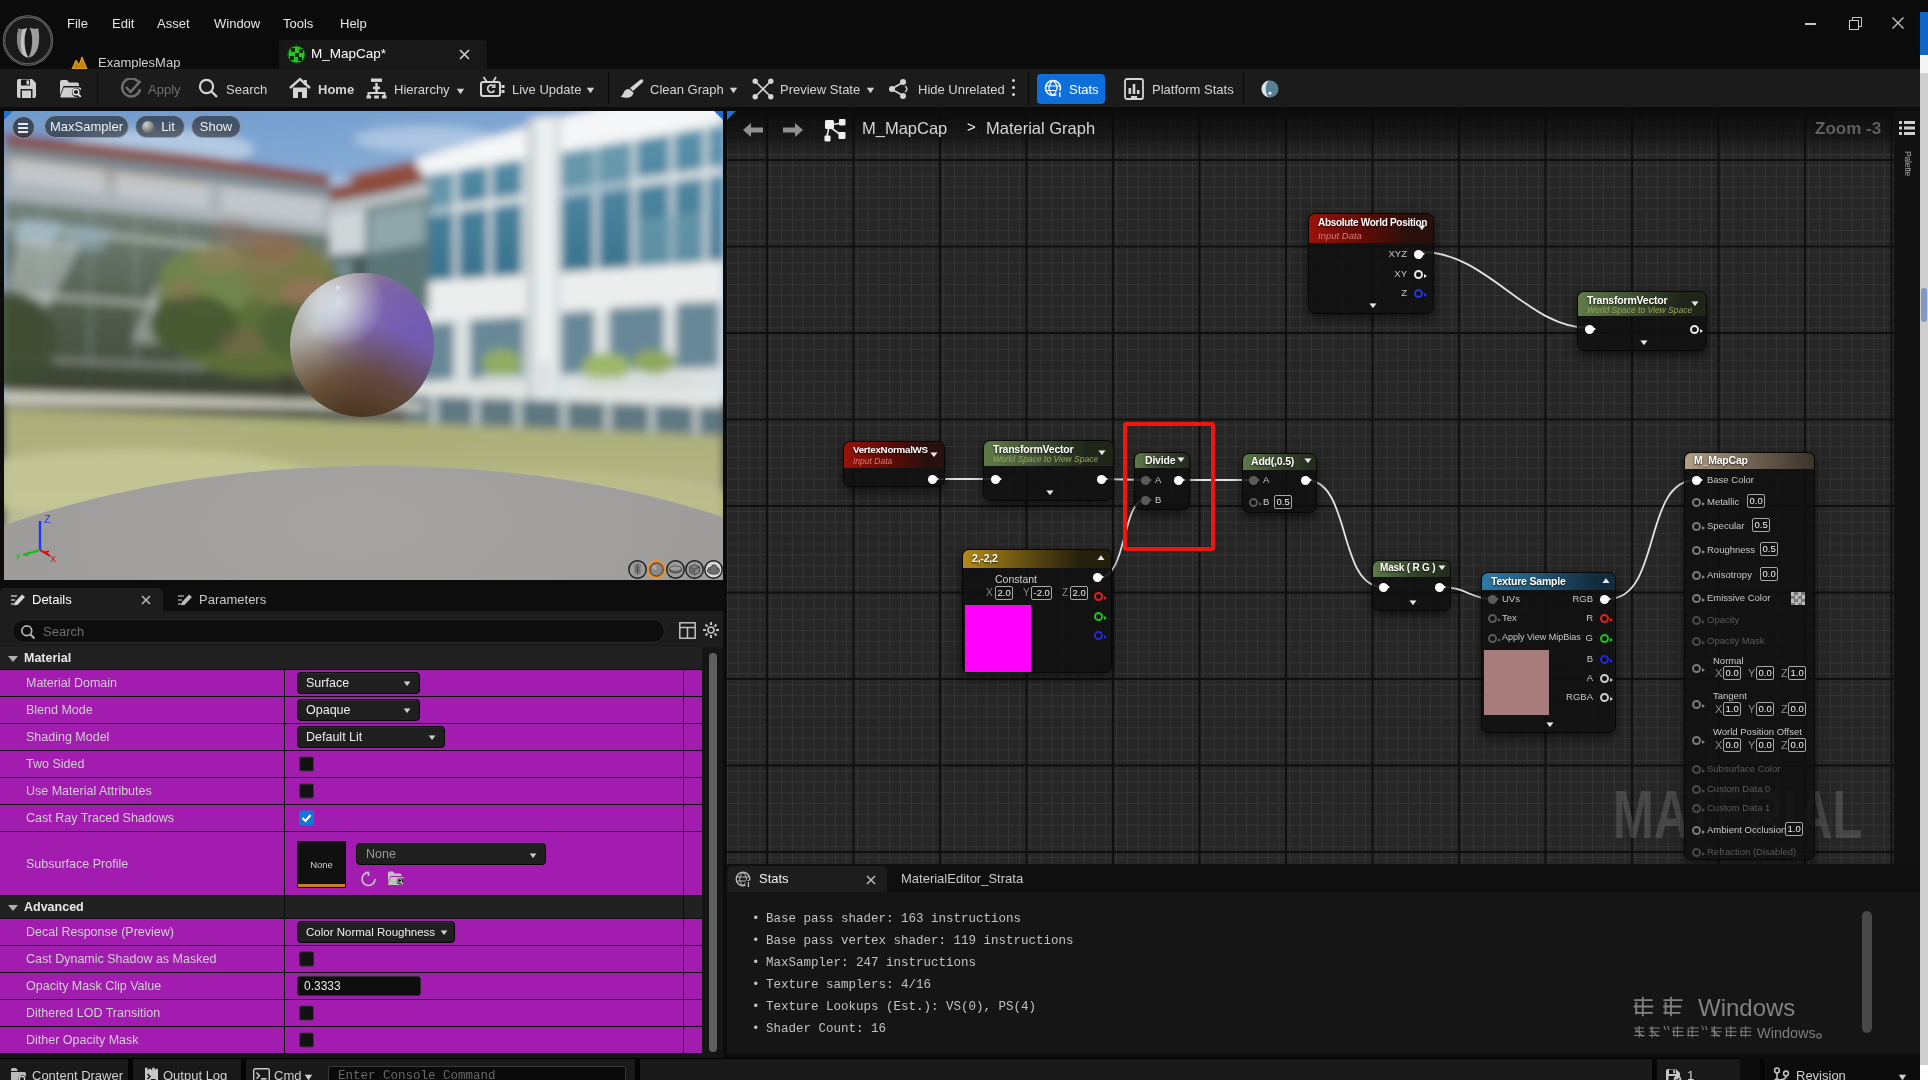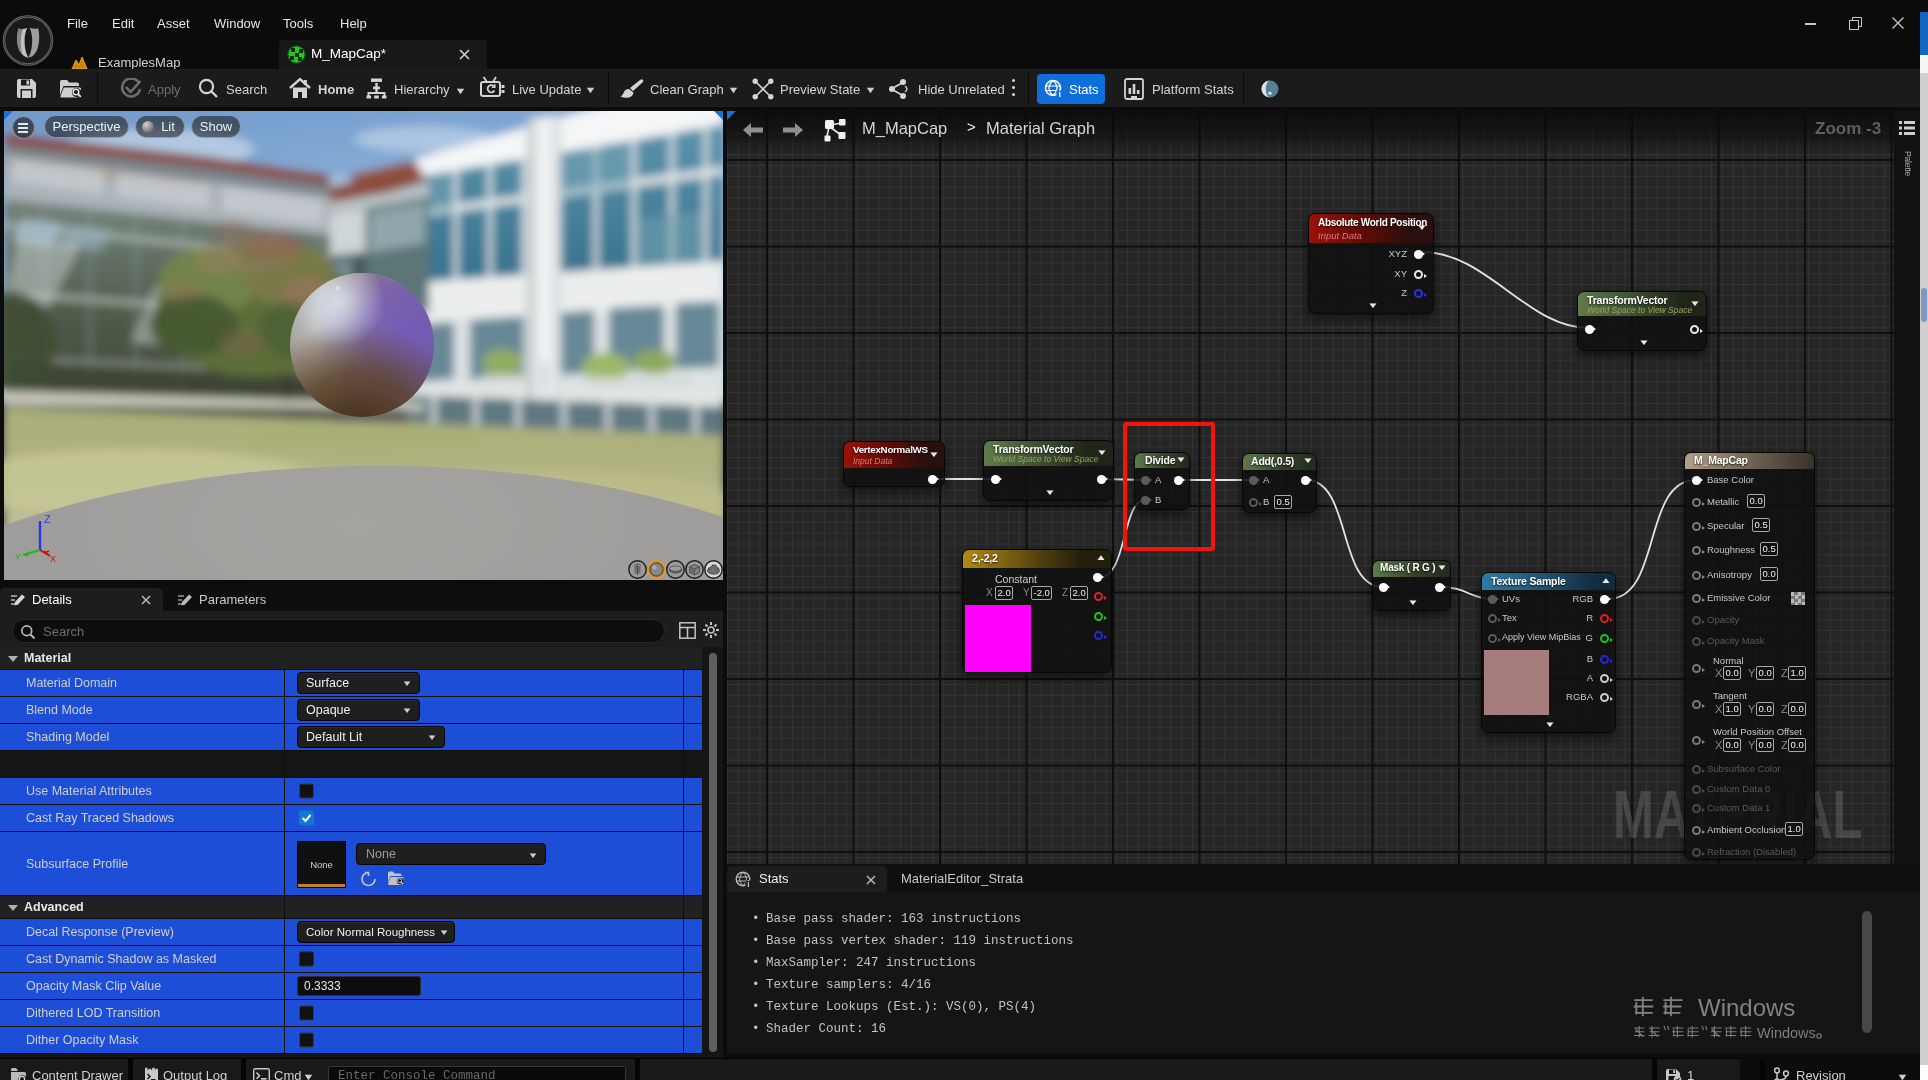--- a/index.html
+++ b/index.html
@@ -20,21 +20,21 @@
   
   #viewport { left:4px; top:99px; width:719px; height:469px; background:#555; overflow:hidden; }
   .pill { position:absolute; top:4px; height:23px; border:1px solid #9a9a9a; border-radius:12px;
     background:rgba(20,20,20,0.55); color:#f0f0f0; font-size:13px; display:flex;
     align-items:center; justify-content:center; }
 
   
   #details { left:0; top:576px; width:723px; height:470px; background:#151515; }
   .dtab { position:absolute; top:0; height:23px; display:flex; align-items:center; gap:6px;
     font-size:13px; color:#fff; padding:0 10px; }
-  .drow { position:absolute; left:0; width:702px; background:#1d4ed8; border-bottom:1px solid #0d0d0d; }
+  .drow { position:absolute; left:0; width:702px; background:#a21caf; border-bottom:1px solid #0d0d0d; }
   .dlabel { position:absolute; left:26px; top:50%; transform:translateY(-50%);
     font-size:12.5px; color:#cfcfcf; white-space:nowrap; }
   .dhead { position:absolute; left:0; width:702px; height:23px; background:#212121;
     border-bottom:1px solid #0e0e0e; }
   .dhead span { position:absolute; left:24px; top:4px; font-size:12.5px; font-weight:bold; color:#e8e8e8; }
   .dtri { position:absolute; left:8px; top:9px; width:0; height:0;
     border-left:5px solid transparent; border-right:5px solid transparent; border-top:6px solid #b0b0b0; }
   .ddrop { position:absolute; left:297px; top:50%; transform:translateY(-50%); height:22px;
     background:#1f1f1f; border:1px solid #050505; border-radius:4px; color:#efefef;
     font-size:12.5px; display:flex; align-items:center; padding:0 8px; justify-content:space-between;
@@ -439,21 +439,21 @@
         <circle cx="334" cy="177" r="2.2" fill="#eef2f5" opacity="0.6"></circle>
       </g>
 
       <polygon points="0,0 9,0 0,9" fill="#1e6fd0"></polygon>
       <polygon points="719,0 710,0 719,9" fill="#1e6fd0"></polygon>
     </svg>
     
     <div class="abs" style="left:8px; top:5px; width:23px; height:23px; border:1.5px solid #9a9a9a; border-radius:50%; background:rgba(20,20,20,0.6);">
       <div style="position:absolute; left:5px; top:6px; width:10px; height:1.5px; background:#e8e8e8; box-shadow:0 4px 0 #e8e8e8, 0 8px 0 #e8e8e8;"></div>
     </div>
-    <div class="pill" style="left:40px; width:85px;">Perspective</div>
+    <div class="pill" style="left:40px; width:85px;">MaxSampler</div>
     <div class="pill" style="left:131px; width:50px;">
       <div style="position:absolute; left:6px; top:4.5px; width:12px; height:12px; border-radius:50%; background:radial-gradient(circle at 35% 30%, #cfcfcf, #4a4a4a);"></div>
       <span style="margin-left:16px;">Lit</span>
     </div>
     <div class="pill" style="left:187px; width:50px;">Show</div>
     
     <svg class="abs" style="left:10px; top:398px;" width="50" height="55" viewBox="0 0 50 55">
       <line x1="26" y1="12" x2="26" y2="41" stroke="#2038e8" stroke-width="2.4"></line>
       <text x="30" y="14" font-size="11" fill="#2038e8" font-family="Liberation Sans">Z</text>
       <line x1="26" y1="41" x2="9" y2="46" stroke="#10c010" stroke-width="2.2"></line>
@@ -558,20 +558,24 @@
           <span>Opaque</span>
           <span class="chev" style="font-size:8px;">▼</span>
         </div>
       </div>
     <div class="drow" style="top:136px; height:27px;">
         <span class="dlabel">Shading Model</span>
       <div class="ddrop" style="width:148px;">
           <span>Default Lit</span>
           <span class="chev" style="font-size:8px;">▼</span>
         </div>
+      </div>
+    <div class="drow" style="top:163px; height:27px;">
+        <span class="dlabel">Two Sided</span>
+        <div class="dcheck"></div>
       </div>
     <div class="drow" style="top:190px; height:27px;">
         <span class="dlabel">Use Material Attributes</span>
         <div class="dcheck"></div>
       </div>
     <div class="drow" style="top:217px; height:27px;">
         <span class="dlabel">Cast Ray Traced Shadows</span>
       <div class="dcheck" style="background:#0f79d4; border-color:#0f79d4;">
         <svg width="13" height="13" viewBox="0 0 13 13" style="position:absolute; left:0; top:0;">
           <path d="M 2.5 6.5 L 5.5 9.5 L 10.5 3.5" fill="none" stroke="#fff" stroke-width="2"></path>

